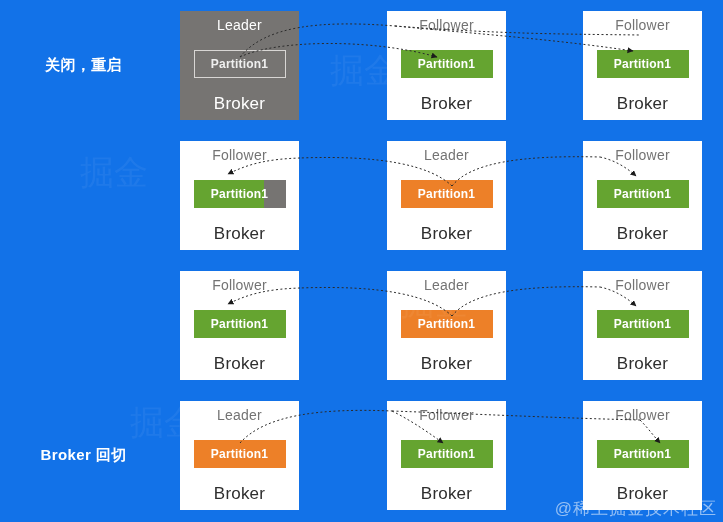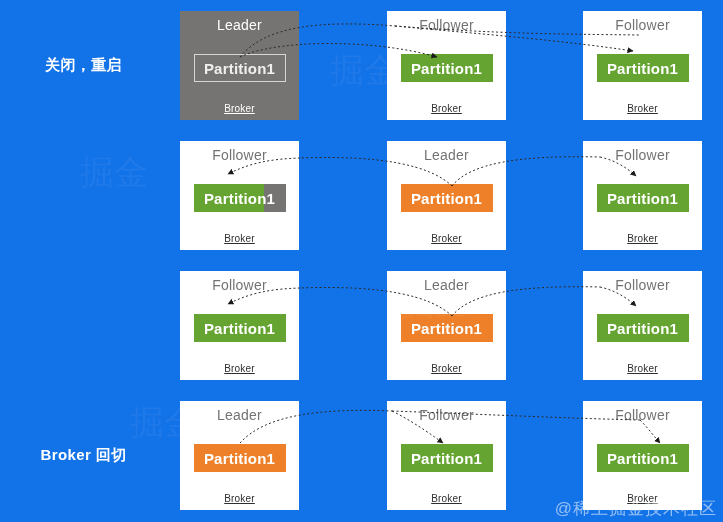--- a/index.html
+++ b/index.html
@@ -88,33 +88,32 @@
   }
   .partition.partial { background: #767472; }
   .partition .fill {
     position: absolute;
     left: 0; top: 0; bottom: 0;
     background: #65a430;
   }
   .partition .ptext {
     position: relative;
     z-index: 2;
-    font-size: 15px;
+    font-size: 12px;
     font-weight: 700;
     color: #ffffff;
     letter-spacing: 0.2px;
     white-space: nowrap;
     text-align: right;
   }
   .partition.hollow .ptext { color: #efefef; }
   .brokername {
-    font-size: 10px;
+    font-size: 17px;
     color: #2e2e2e;
     letter-spacing: 0.2px;
-    text-decoration: underline;
   }
   .broker.down .brokername { color: #ffffff; }
   svg.links {
     position: absolute;
     left: 0; top: 0;
     width: 723px;
     height: 522px;
     pointer-events: none;
     z-index: 5;
   }

